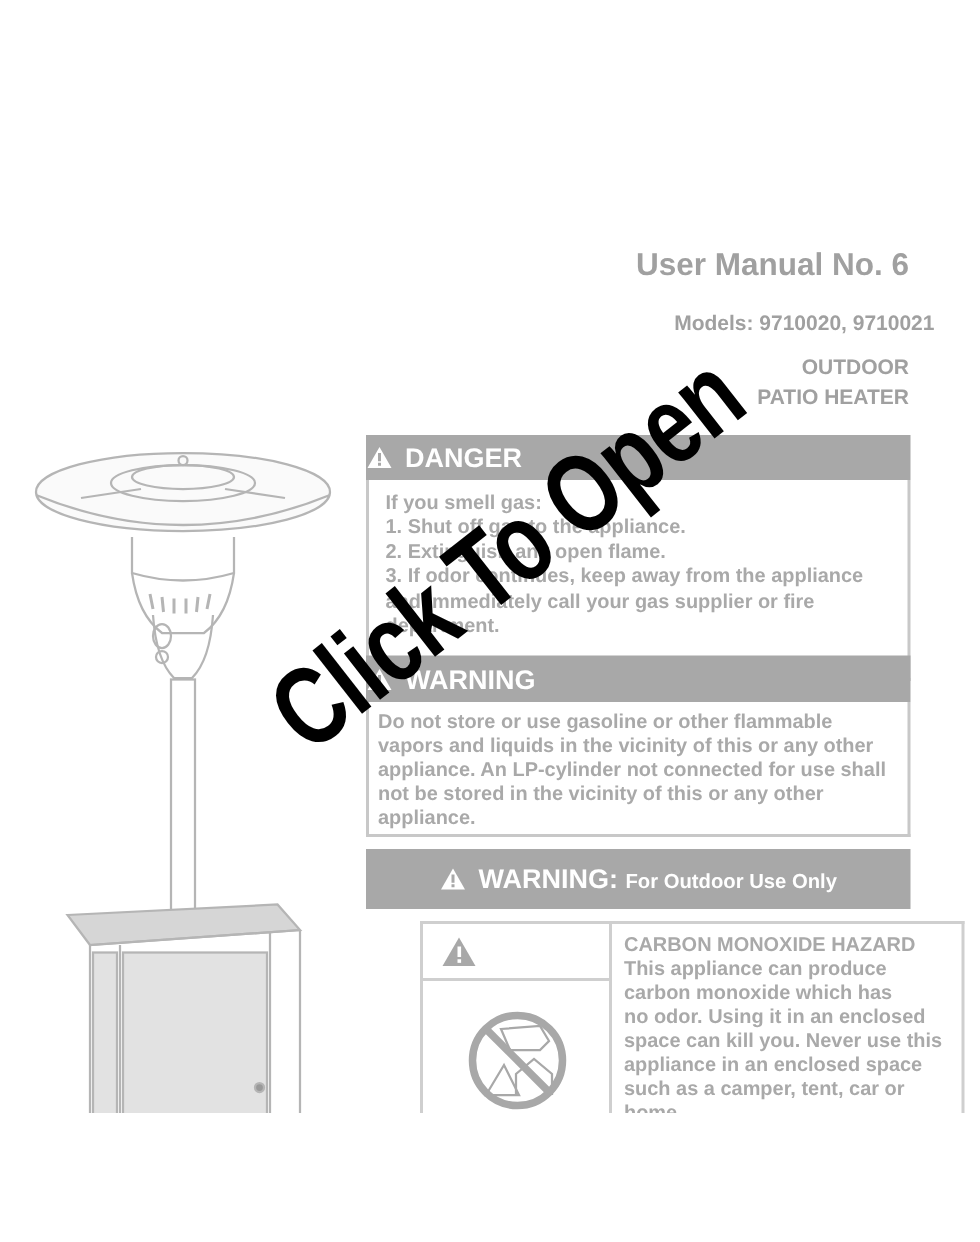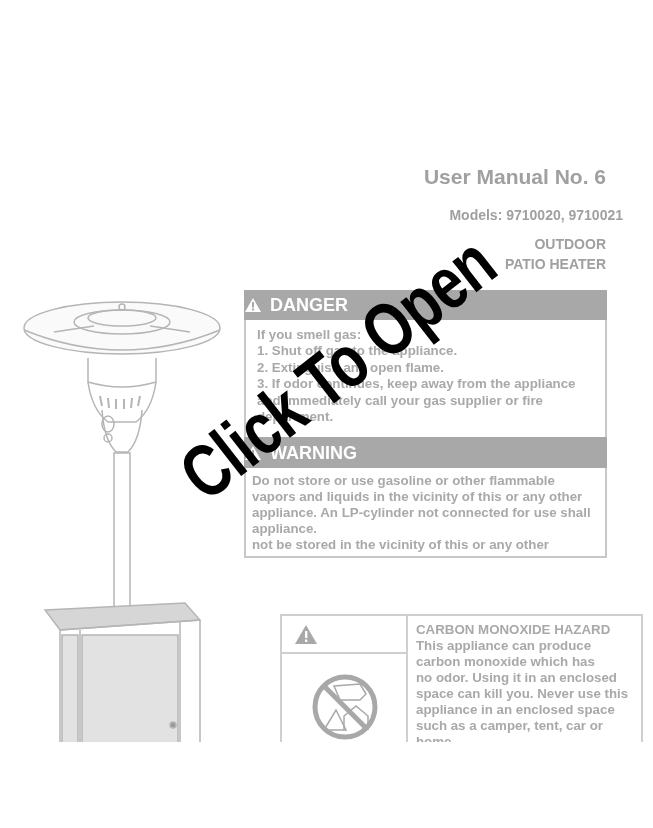--- a/index.html
+++ b/index.html
@@ -99,25 +99,33 @@
       <svg class="tri" width="18" height="16" viewBox="0 0 18 16">
           <path d="M9 1 L17 15 L1 15 Z" fill="#fff"></path>
           <rect x="8" y="5" width="2" height="5.5" fill="#a8a8a8"></rect>
           <rect x="8" y="11.5" width="2" height="2" fill="#a8a8a8"></rect>
         </svg><span>WARNING</span>
     </div>
     <div class="box-body">
       <div>Do not store or use gasoline or other flammable</div>
       <div>vapors and liquids in the vicinity of this or any other</div>
       <div>appliance. An LP-cylinder not connected for use shall</div>
+      <div>not be stored in the vicinity of this or any other</div>
       <div>appliance.</div>
-      <div>not be stored in the vicinity of this or any other</div>
     </div>
   </div>
 
+  <div class="box" id="outdoor">
+    <svg class="tri" width="18" height="16" viewBox="0 0 18 16">
+        <path d="M9 1 L17 15 L1 15 Z" fill="#fff"></path>
+        <rect x="8" y="5" width="2" height="5.5" fill="#a8a8a8"></rect>
+        <rect x="8" y="11.5" width="2" height="2" fill="#a8a8a8"></rect>
+      </svg><span>WARNING:</span>
+    <span class="sub">For Outdoor Use Only</span>
+  </div>
 
   <div class="box" id="co">
     <div class="left">
       <div class="top">
         <svg style="position:absolute;left:12px;top:8px" width="24" height="21" viewBox="0 0 24 21">
             <path d="M12 1 L23 20 L1 20 Z" fill="#a8a8a8"></path>
             <rect x="11" y="7" width="2.4" height="7" fill="#fff"></rect>
             <rect x="11" y="15.5" width="2.4" height="2.4" fill="#fff"></rect>
           </svg>
       </div>

